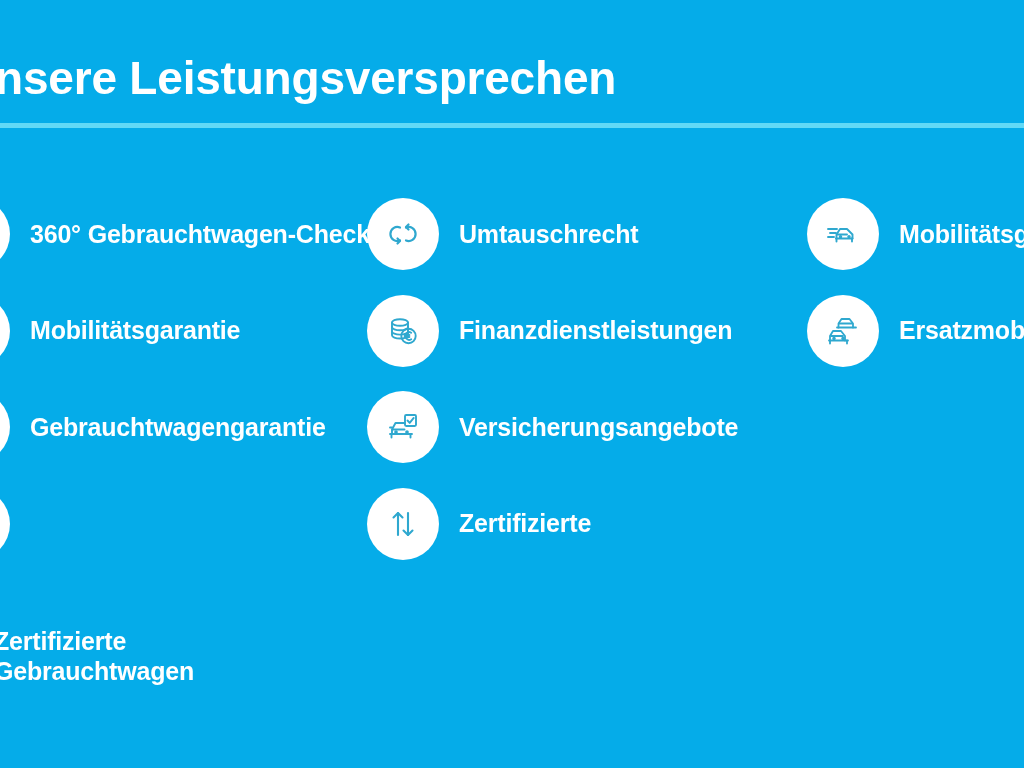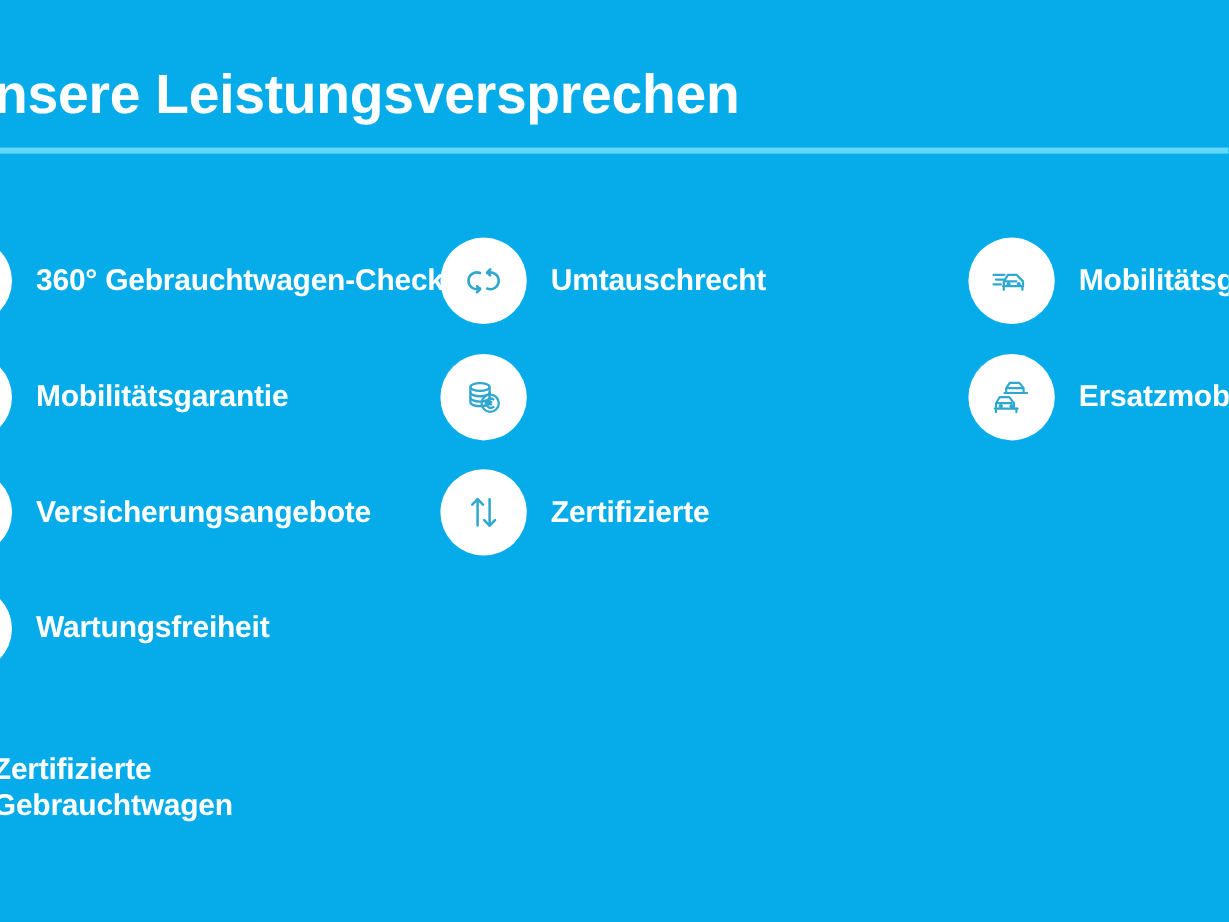--- a/index.html
+++ b/index.html
@@ -122,28 +122,27 @@
         <div class="icon-badge">
           
         </div>
         <div class="item-label">Mobilitätsgarantie</div>
       </div>
 
       <div class="item">
         <div class="icon-badge">
           
         </div>
-        <div class="item-label">Versicherungsangebote</div>
-      </div>
-
-      <div class="item">
-        <div class="icon-badge">
-          
-        </div>
-        <div class="item-label">Wartungsfreiheit</div>
+        <div class="item-label">Gebrauchtwagengarantie</div>
+      </div>
+
+      <div class="item">
+        <div class="icon-badge">
+          
+        </div>
       </div>
 
     </div>
 
     <div class="column col-2">
 
       <div class="item">
         <div class="icon-badge">
           <svg width="40" height="40" viewBox="0 0 40 40" fill="none" stroke="#2fa8cf" stroke-width="2.2" stroke-linecap="round" stroke-linejoin="round">
             <path d="M17 13.5a7 7 0 10 0 13"></path>
@@ -161,22 +160,39 @@
             <ellipse cx="17" cy="11.5" rx="8" ry="3.2"></ellipse>
             <path d="M9 11.5v12.8c0 1.8 3.6 3.2 8 3.2s8-1.4 8-3.2V11.5"></path>
             <path d="M9 16c0 1.8 3.6 3.2 8 3.2s8-1.4 8-3.2"></path>
             <path d="M9 20.4c0 1.8 3.6 3.2 8 3.2s8-1.4 8-3.2"></path>
             <circle cx="25.5" cy="25" r="7.2"></circle>
             <path d="M28.2 21.8a3.8 3.8 0 100 6.4"></path>
             <line x1="21.6" y1="24" x2="26.4" y2="24"></line>
             <line x1="21.6" y1="26" x2="26.4" y2="26"></line>
           </svg>
         </div>
-      </div>
-
+        <div class="item-label">Finanzdienstleistungen</div>
+      </div>
+
+      <div class="item">
+        <div class="icon-badge">
+          <svg width="40" height="40" viewBox="0 0 40 40" fill="none" stroke="#2fa8cf" stroke-width="1.9" stroke-linecap="round" stroke-linejoin="round">
+            <path d="M7 27h22"></path>
+            <path d="M8.5 27v3.5M27.5 27v3.5"></path>
+            <path d="M9 27v-4.5l3.5-6.5h9"></path>
+            <path d="M9.5 22.5h12"></path>
+            <path d="M7 20.5h2"></path>
+            <circle cx="13" cy="25" r="0.9"></circle>
+            <circle cx="24" cy="25" r="0.9"></circle>
+            <rect x="22" y="8" width="11" height="11" rx="1.2"></rect>
+            <path d="M24.5 13.5l2.2 2.4 4-5"></path>
+          </svg>
+        </div>
+        <div class="item-label">Versicherungsangebote</div>
+      </div>
 
       <div class="item">
         <div class="icon-badge">
           <svg width="40" height="40" viewBox="0 0 40 40" fill="none" stroke="#2fa8cf" stroke-width="2.1" stroke-linecap="round" stroke-linejoin="round">
             <line x1="15" y1="31" x2="15" y2="9"></line>
             <path d="M10.5 13.5L15 9l4.5 4.5"></path>
             <line x1="25" y1="9" x2="25" y2="31"></line>
             <path d="M20.5 26.5L25 31l4.5-4.5"></path>
           </svg>
         </div>

